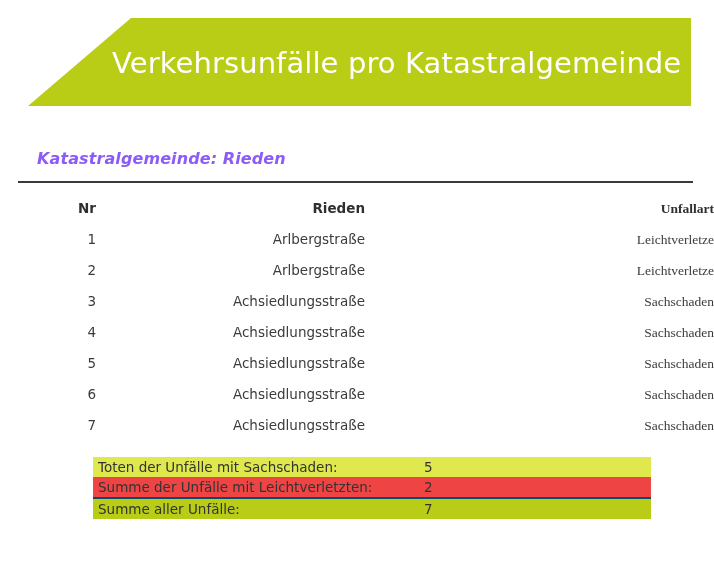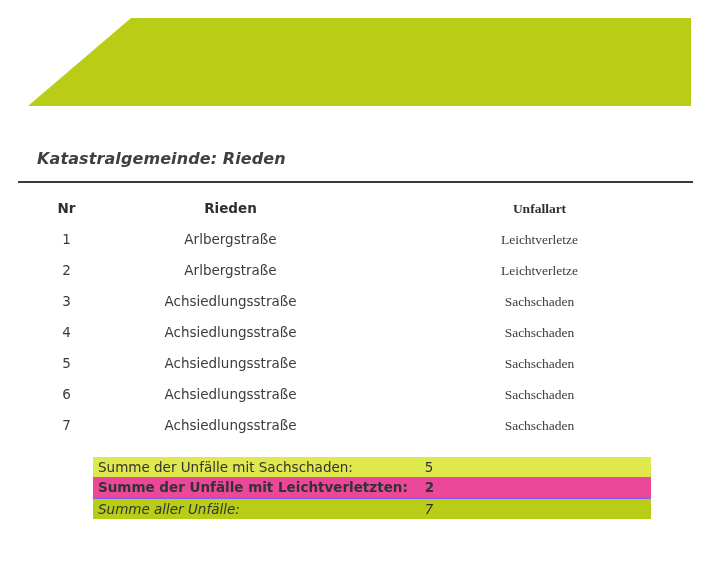--- a/index.html
+++ b/index.html
@@ -46,21 +46,21 @@
   }
 
   
   .subtitle {
     position: absolute;
     left: 37px;
     top: 149px;
     font-size: 16px;
     font-weight: bold;
     font-style: italic;
-    color: #404040;
+    color: #8b5cf6;
     white-space: nowrap;
     letter-spacing: 0.1px;
   }
   .rule {
     position: absolute;
     left: 18px;
     top: 181px;
     width: 675px;
     height: 2px;
     background: #3a3a3a;
@@ -68,21 +68,21 @@
 
   
   .acc-table {
     position: absolute;
     left: 0;
     top: 193px;
     width: 714px;
     border-collapse: collapse;
   }
   .acc-table th, .acc-table td {
-    text-align: center;
+    text-align: right;
     padding: 0;
     font-size: 13.5px;
     line-height: 31px;
     height: 31px;
     vertical-align: middle;
     color: #3b3b3b;
     white-space: nowrap;
   }
   .acc-table th {
     font-weight: bold;
@@ -109,32 +109,32 @@
     color: #333333;
     white-space: nowrap;
     vertical-align: middle;
   }
   .sum-table td.val {
     padding-left: 0;
   }
   .sum-label { width: 327px; }
   .sum-value { width: 231px; }
   tr.hl td       { background: #dfe84d; }
-  tr.plain td    { background: #ec4899; font-weight: bold; }
+  tr.plain td    { background: #ef4444; }
   tr.total td    {
     background: #b9cd16;
-    font-style: italic;
-    border-top: 2px solid #8b5cf6;
+    border-top: 2px solid #0c4a6e;
   }
 </style>
 </head>
 <body>
 
 <div class="banner-wrap">
   <div class="banner-shape"></div>
+  <div class="banner-title">Verkehrsunfälle pro Katastralgemeinde</div>
 </div>
 
 <div class="subtitle">Katastralgemeinde: Rieden</div>
 <div class="rule"></div>
 
 <table class="acc-table">
   <thead>
     <tr>
       <th class="col-nr">Nr</th>
       <th class="col-strasse">Rieden</th>
@@ -176,21 +176,21 @@
       <td class="col-nr">7</td>
       <td class="col-strasse">Achsiedlungsstraße</td>
       <td class="col-art">Sachschaden</td>
     </tr>
   </tbody>
 </table>
 
 <table class="sum-table">
   <tbody>
     <tr class="hl">
-      <td class="sum-label">Summe der Unfälle mit Sachschaden:</td>
+      <td class="sum-label">Toten der Unfälle mit Sachschaden:</td>
       <td class="sum-value val">5</td>
     </tr>
     <tr class="plain">
       <td class="sum-label">Summe der Unfälle mit Leichtverletzten:</td>
       <td class="sum-value val">2</td>
     </tr>
     <tr class="total">
       <td class="sum-label">Summe aller Unfälle:</td>
       <td class="sum-value val">7</td>
     </tr>

